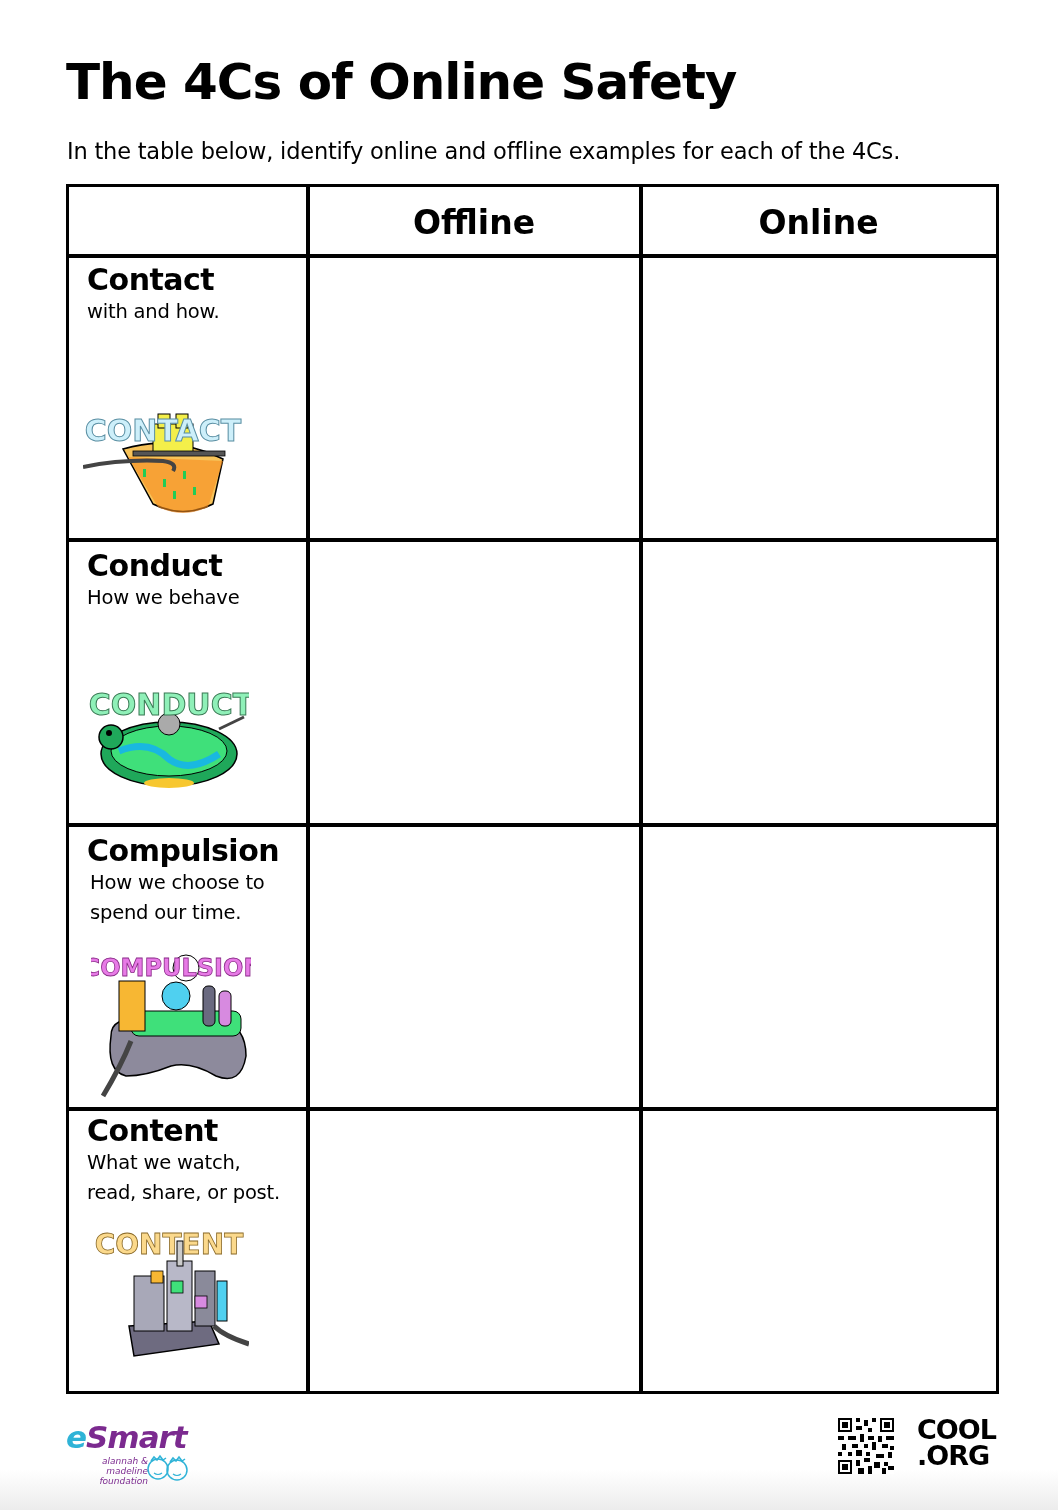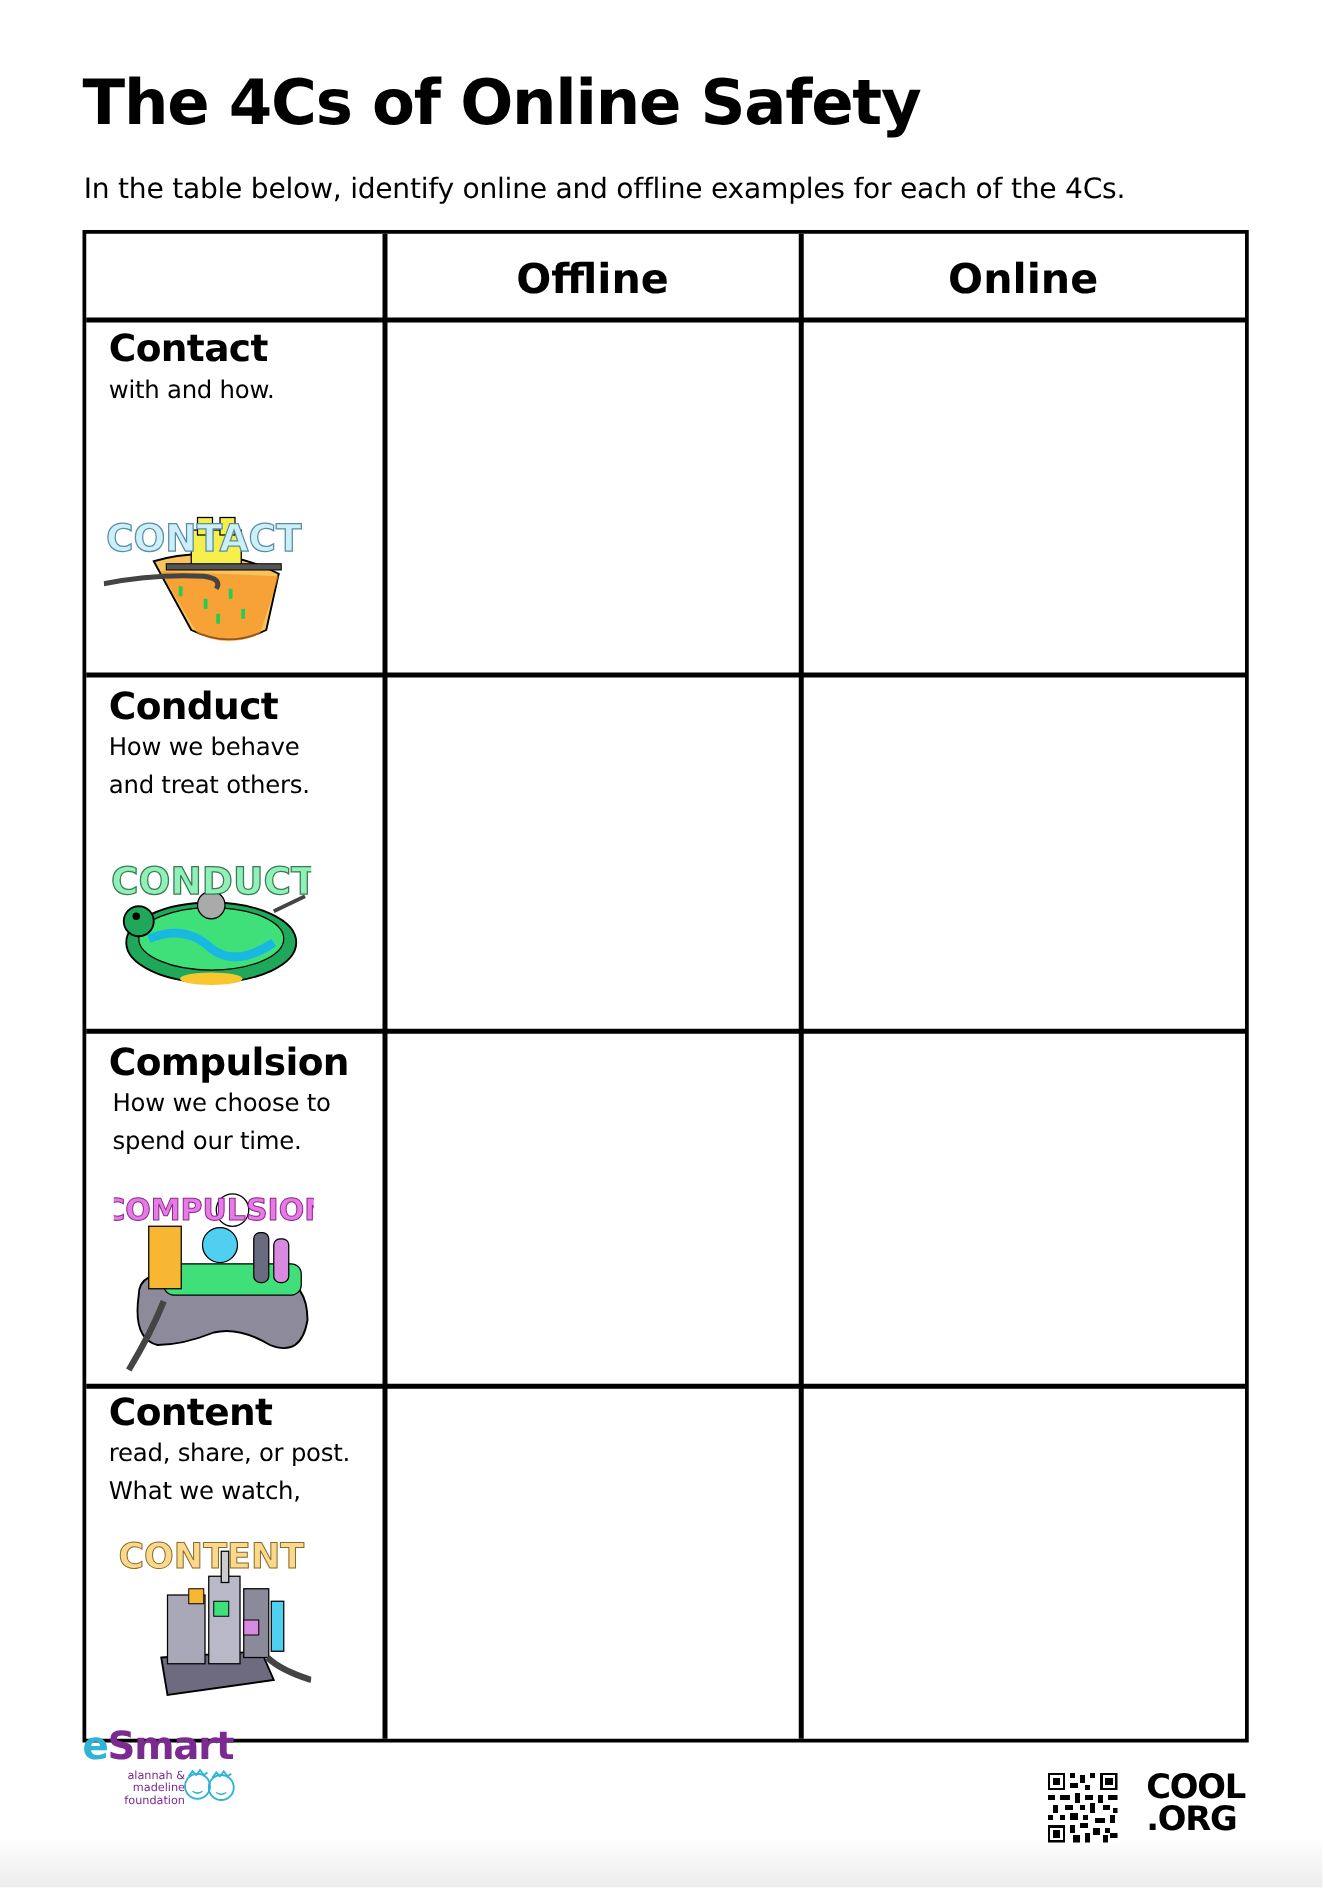--- a/index.html
+++ b/index.html
@@ -69,22 +69,22 @@
     }
     .illus {
       position: absolute;
       left: 30px;
     }
     .cell {
       position: absolute;
     }
     .footer-left {
       position: absolute;
-      left: 66px; top: 1380px;
-      width: 130px; height: 66px;
+      left: 66px; top: 1420px;
+      width: 130px; height: 66px; font-style: italic;
     }
     .esmart-word {
       font-size: 31px;
       font-weight: bold;
       line-height: 34px;
       color: #7b2a8f;
       letter-spacing: -1px;
     }
     .esmart-word .e { color: #2fb3d7; }
     .amf {
@@ -153,21 +153,20 @@
         <text x="80" y="42" text-anchor="middle" font-size="30" font-weight="bold" fill="#cdeffa" stroke="#5a8fa3" stroke-width="1" font-family="DejaVu Sans, sans-serif">CONTACT</text>
       </svg>
     </div>
     <div class="cell" style="left:240px;top:70px;width:330px;height:281px;"></div>
     <div class="cell" style="left:573px;top:70px;width:353px;height:281px;"></div>
 
     <div class="row-label" style="top:362px;height:276px;">
       <div class="name">Conduct</div>
       <div class="desc">
         <div>How we behave</div>
-        <div>and treat others.</div>
       </div>
       <svg class="illus" style="top:130px;left:20px;" width="160" height="120" viewBox="0 0 160 120">
         <ellipse cx="80" cy="75" rx="68" ry="32" fill="#1fa85a" stroke="#000" stroke-width="1.5"></ellipse>
         <ellipse cx="80" cy="72" rx="58" ry="25" fill="#3fe07a" stroke="#000" stroke-width="1"></ellipse>
         <path d="M30 72 Q60 60 80 80 Q100 95 130 75" stroke="#19b8e0" stroke-width="7" fill="none"></path>
         <circle cx="22" cy="58" r="12" fill="#1fa85a" stroke="#000" stroke-width="1.5"></circle>
         <circle cx="20" cy="54" r="3" fill="#000"></circle>
         <circle cx="80" cy="45" r="11" fill="#aaa" stroke="#000" stroke-width="1"></circle>
         <ellipse cx="80" cy="104" rx="25" ry="5" fill="#f7c730"></ellipse>
         <line x1="130" y1="50" x2="155" y2="38" stroke="#444" stroke-width="3"></line>
@@ -194,22 +193,22 @@
         <path d="M40 95 Q30 120 12 150" stroke="#444" stroke-width="5" fill="none"></path>
         <text x="82" y="30" text-anchor="middle" font-size="24" font-weight="bold" fill="#e77ae6" stroke="#8a2a88" stroke-width="0.8" font-family="DejaVu Sans, sans-serif">COMPULSION</text>
       </svg>
     </div>
     <div class="cell" style="left:240px;top:639px;width:330px;height:281px;"></div>
     <div class="cell" style="left:573px;top:639px;width:353px;height:281px;"></div>
 
     <div class="row-label" style="top:927px;height:276px;">
       <div class="name">Content</div>
       <div class="desc">
+        <div>What we watch,</div>
         <div>read, share, or post.</div>
-        <div>What we watch,</div>
       </div>
       <svg class="illus" style="top:112px;left:20px;" width="160" height="140" viewBox="0 0 160 140">
         <path d="M40 100 L120 95 L130 118 L45 130 Z" fill="#6e6b80" stroke="#000" stroke-width="1.5"></path>
         <rect x="45" y="50" width="30" height="55" fill="#a8a8b8" stroke="#000" stroke-width="1"></rect>
         <rect x="78" y="35" width="25" height="70" fill="#b8b8c8" stroke="#000" stroke-width="1"></rect>
         <rect x="106" y="45" width="20" height="55" fill="#8a8a9a" stroke="#000" stroke-width="1"></rect>
         <rect x="88" y="15" width="6" height="25" fill="#ccc" stroke="#000" stroke-width="1"></rect>
         <rect x="128" y="55" width="10" height="40" fill="#4fd0f0" stroke="#000" stroke-width="1"></rect>
         <rect x="82" y="55" width="12" height="12" fill="#3fe07a" stroke="#000" stroke-width="0.8"></rect>
         <rect x="62" y="45" width="12" height="12" fill="#f7b733" stroke="#000" stroke-width="0.8"></rect>

